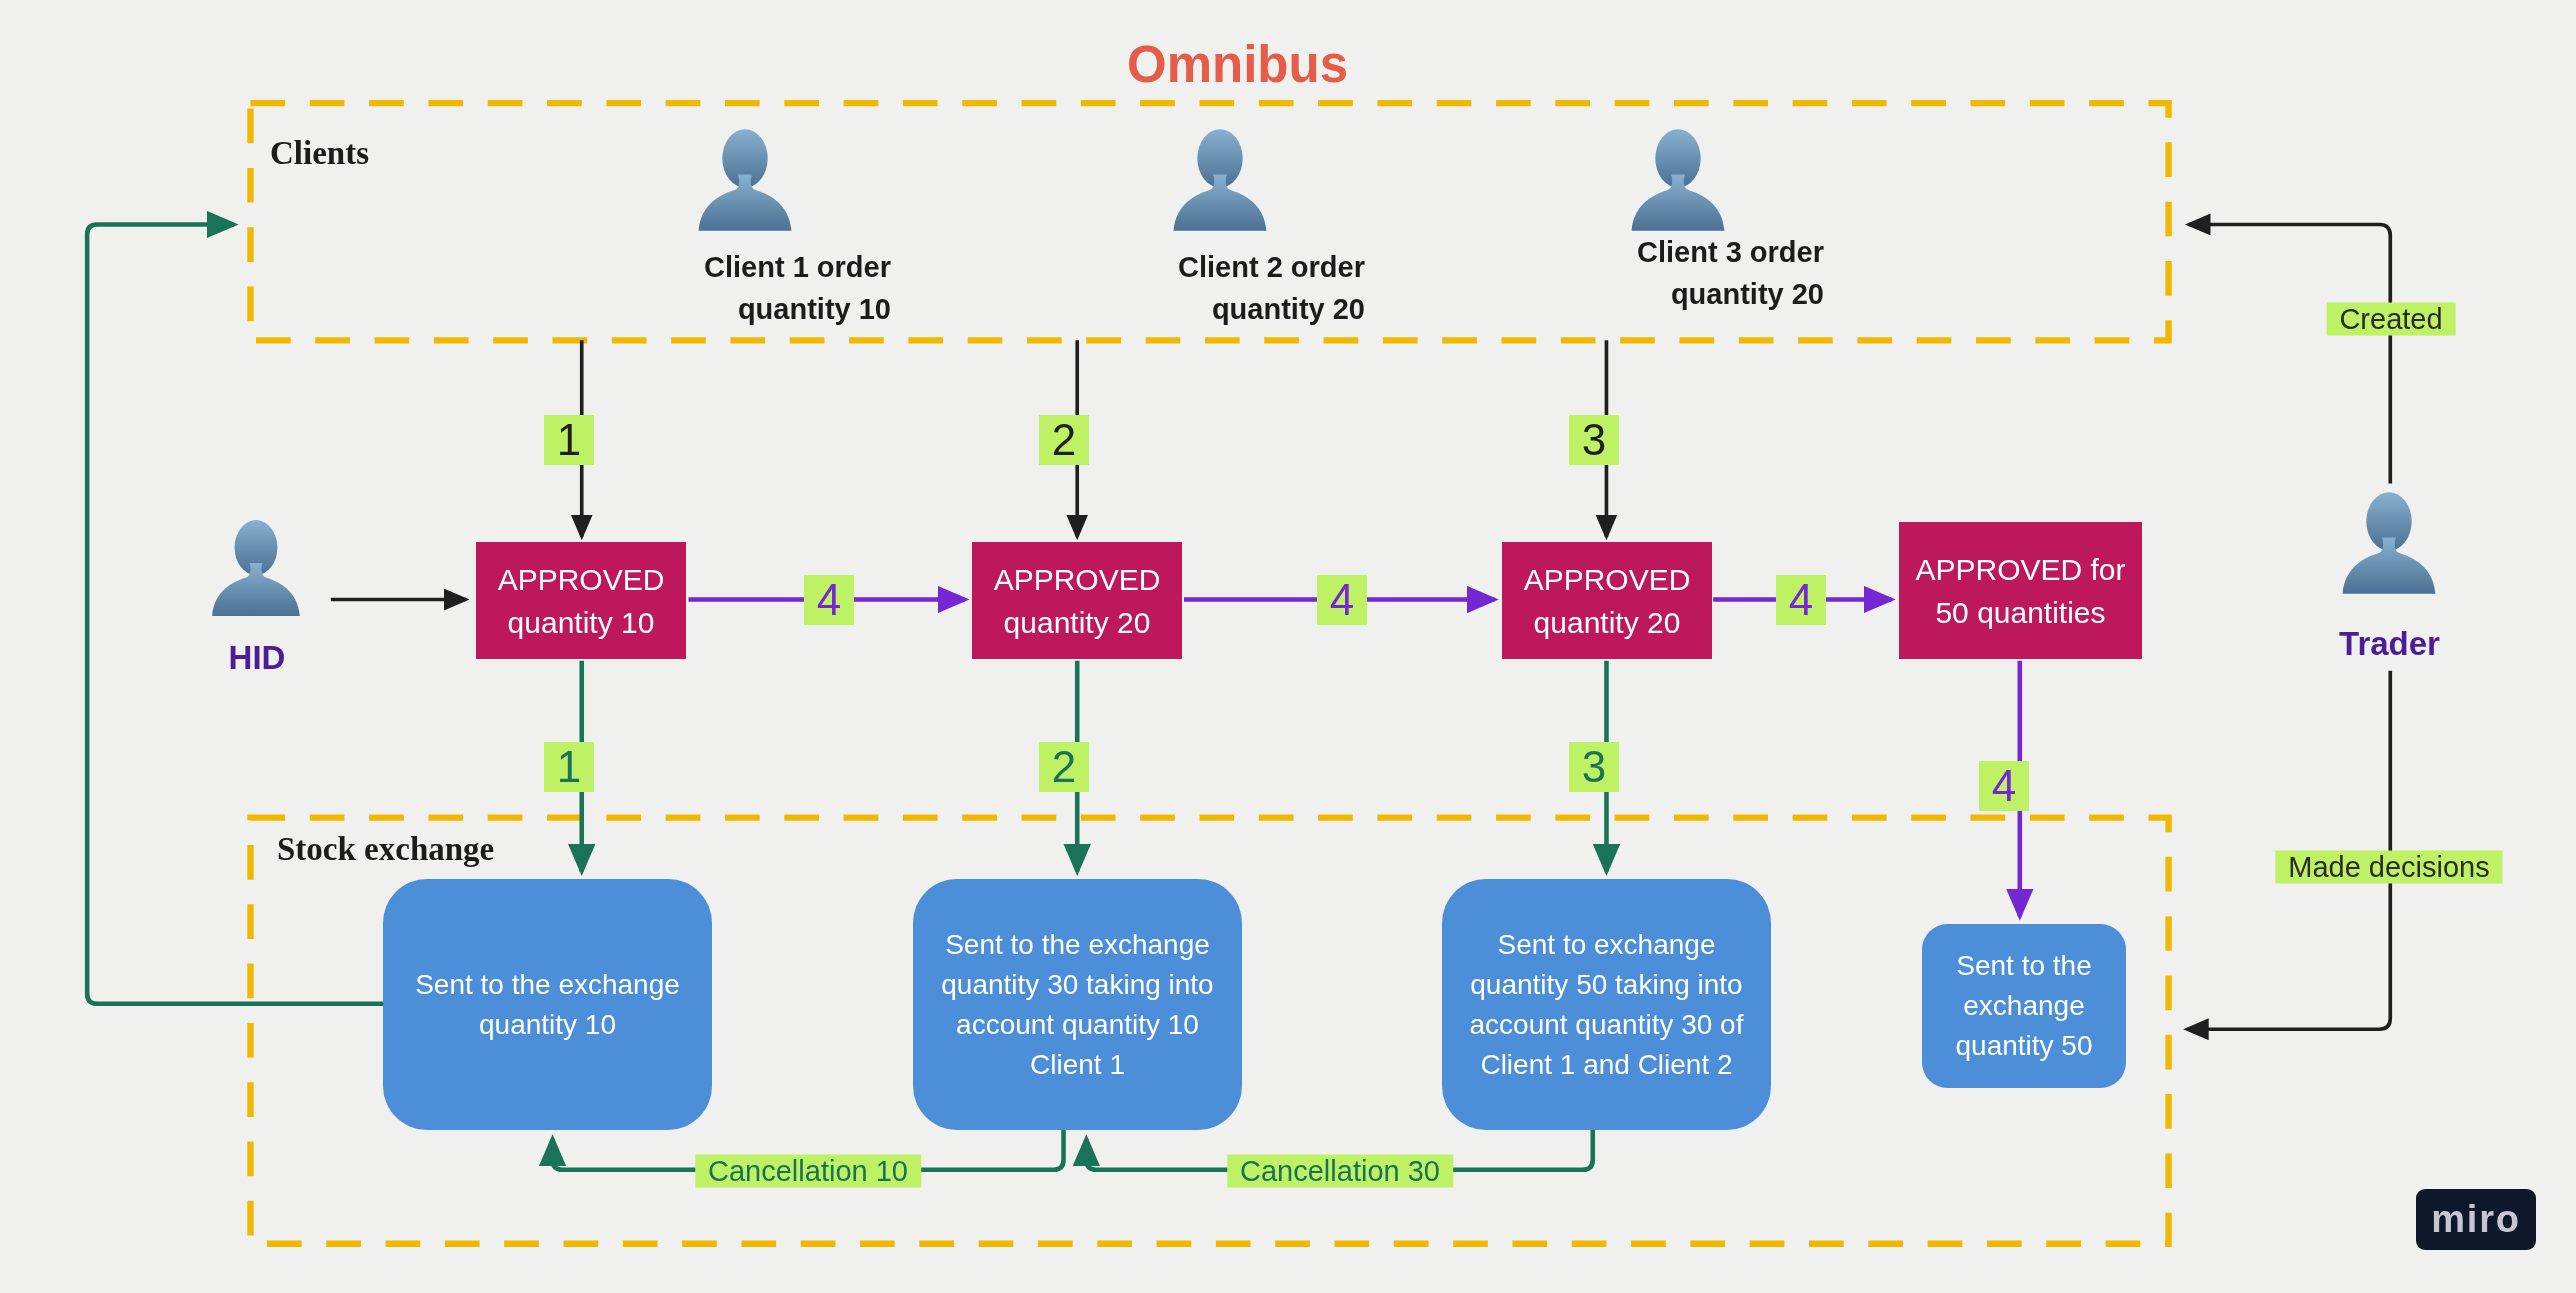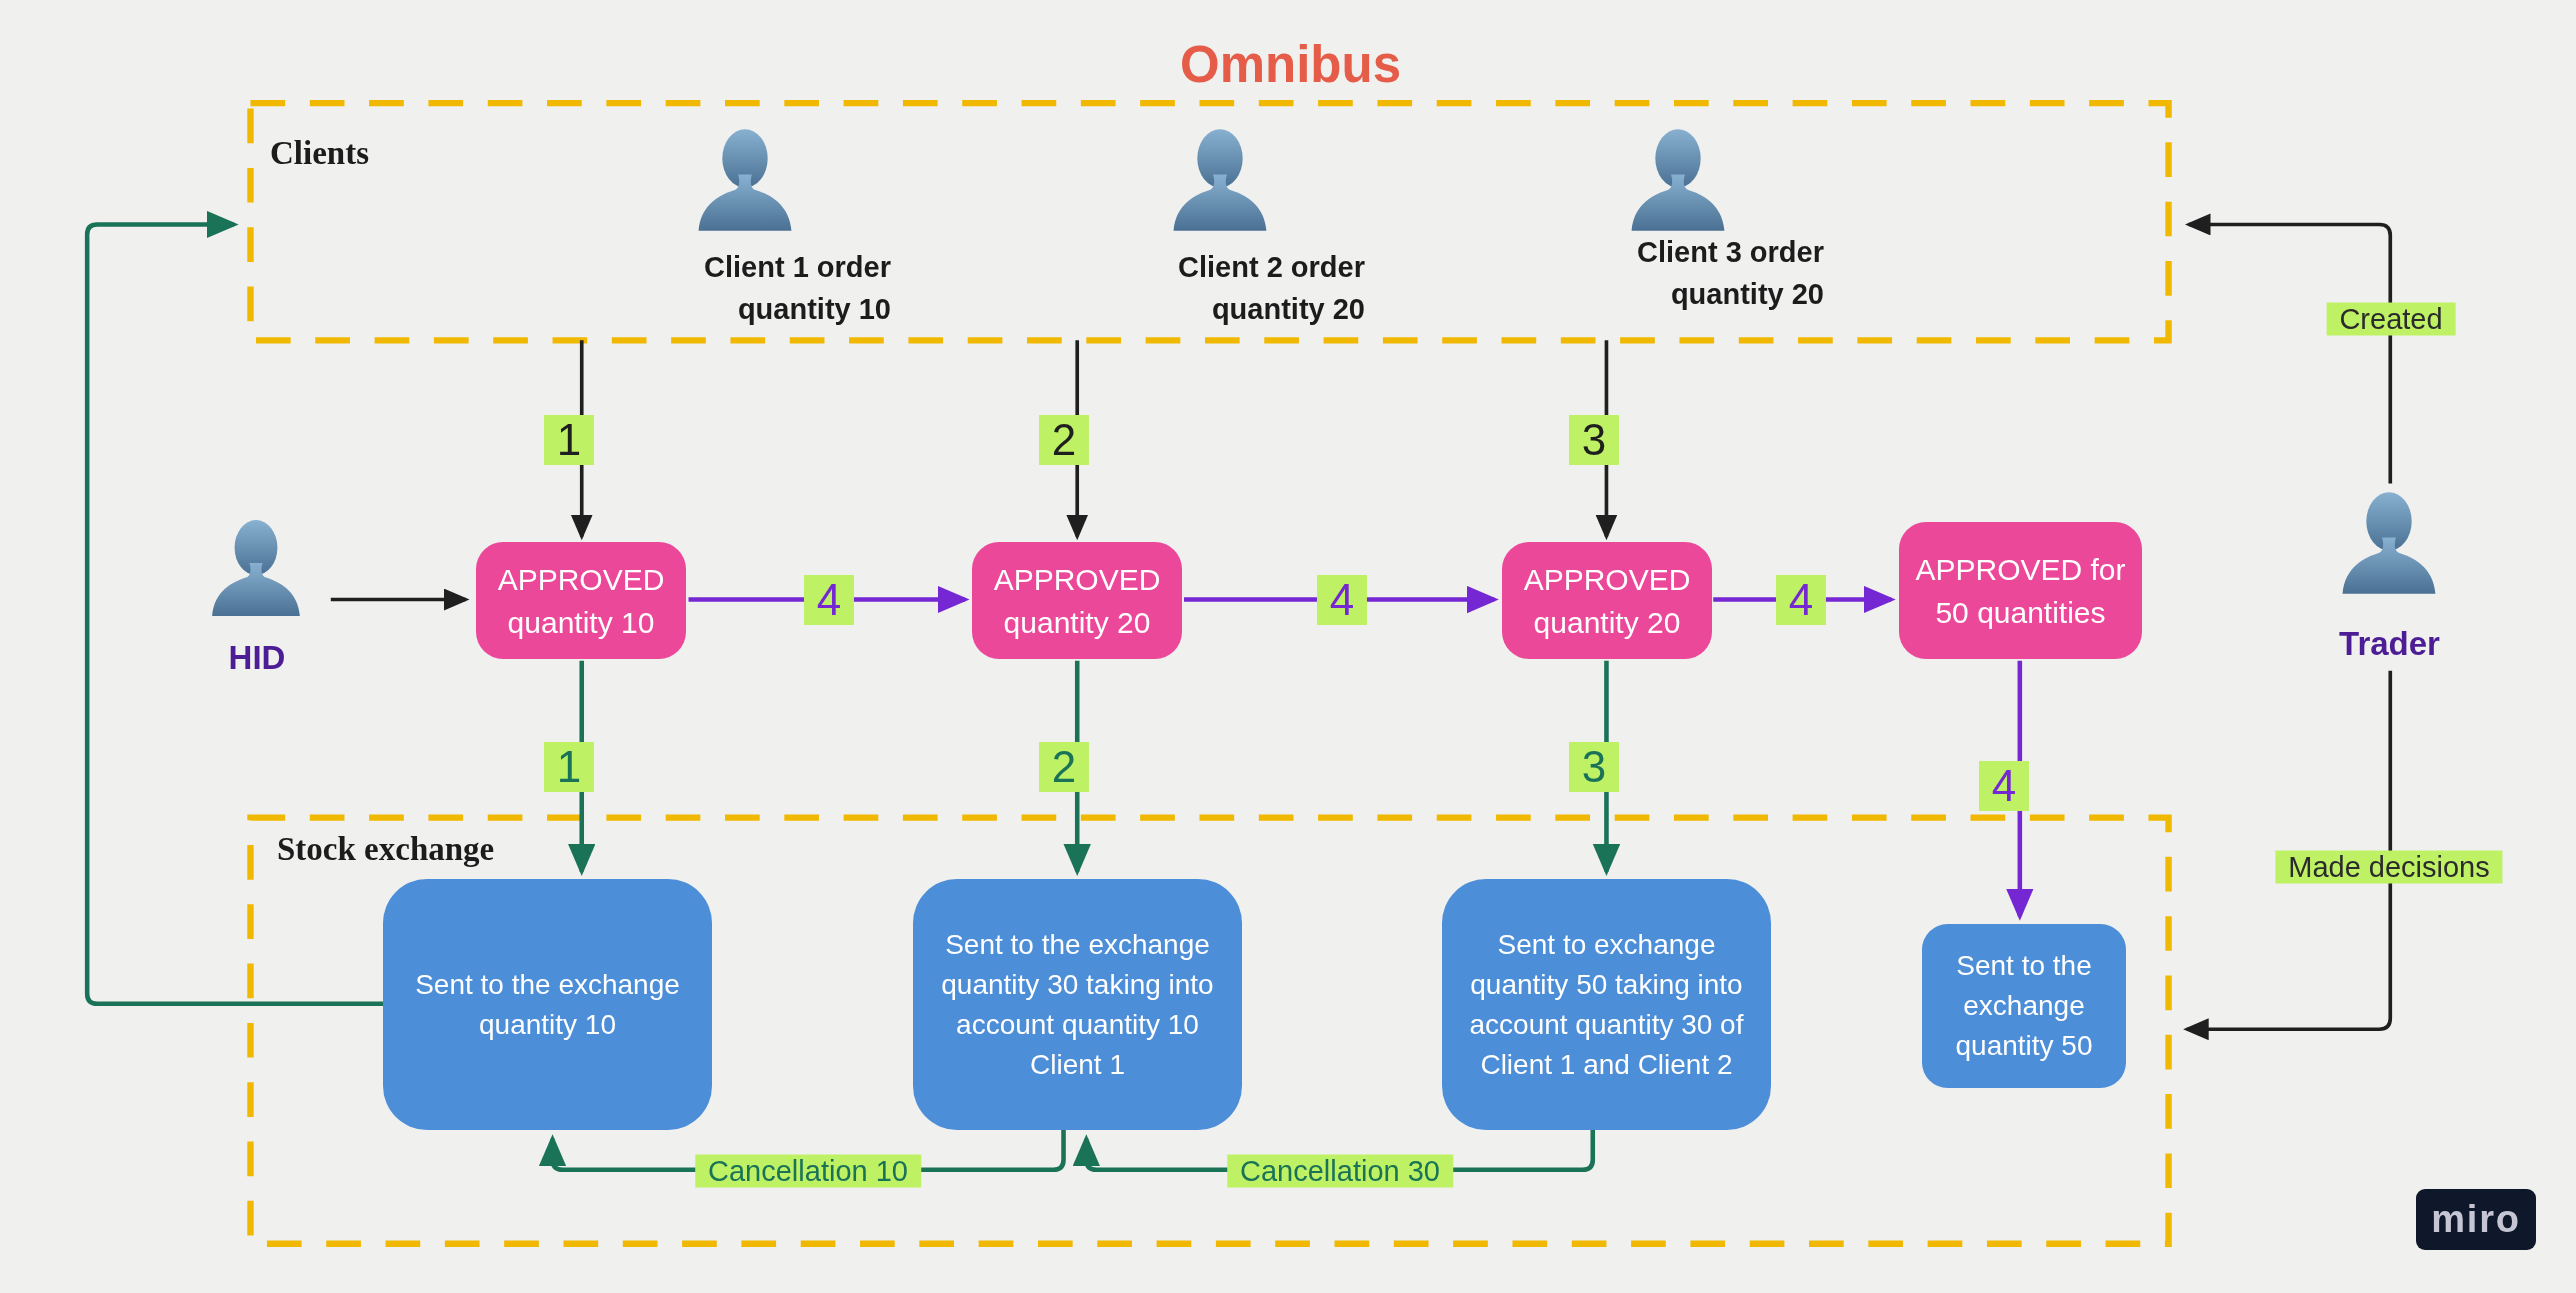--- a/index.html
+++ b/index.html
@@ -8,38 +8,38 @@
     background:#f0f0ef;
     font-family:"Liberation Sans","DejaVu Sans",sans-serif;
     color:#1f1f1f;
     overflow:hidden;
     position:relative;
   }
   .canvas{position:absolute;left:0;top:0;width:2576px;height:1293px;}
   svg.overlay{position:absolute;left:0;top:0;width:2576px;height:1293px;}
 
   .title{
-    position:absolute;left:1108px;top:35px;width:365px;
+    position:absolute;left:1055px;top:35px;width:365px;
     text-align:center;font-size:51px;font-weight:bold;color:#e55c49;
   }
   .group-label{
     position:absolute;font-size:33px;font-weight:bold;color:#1c1c1c;font-family:Liberation Serif, serif;
   }
   .person{position:absolute;}
   .actor-label{
     position:absolute;text-align:center;font-size:33px;font-weight:bold;color:#4c1d95;
   }
   .client-label{
     position:absolute;width:292px;text-align:right;
     font-size:29px;font-weight:bold;line-height:42px;color:#1c1c1c;
   }
   .approved-box{
-    position:absolute;background:#ec4899;color:#ffffff;
+    position:absolute;background:#be185d;color:#ffffff;
     display:flex;flex-direction:column;align-items:center;justify-content:center;
-    font-size:30px;line-height:43px;text-align:left;border-radius:27px;
+    font-size:30px;line-height:43px;text-align:left;
   }
   .exchange-box{
     position:absolute;background:#4d8ed8;color:#ffffff;border-radius:44px;
     display:flex;flex-direction:column;align-items:center;justify-content:center;
     font-size:28px;line-height:40px;text-align:center;
   }
   .chip{
     position:absolute;transform:translate(-50%,-50%);
     background:#bef264;padding:0 12.8px;white-space:nowrap;
   }

